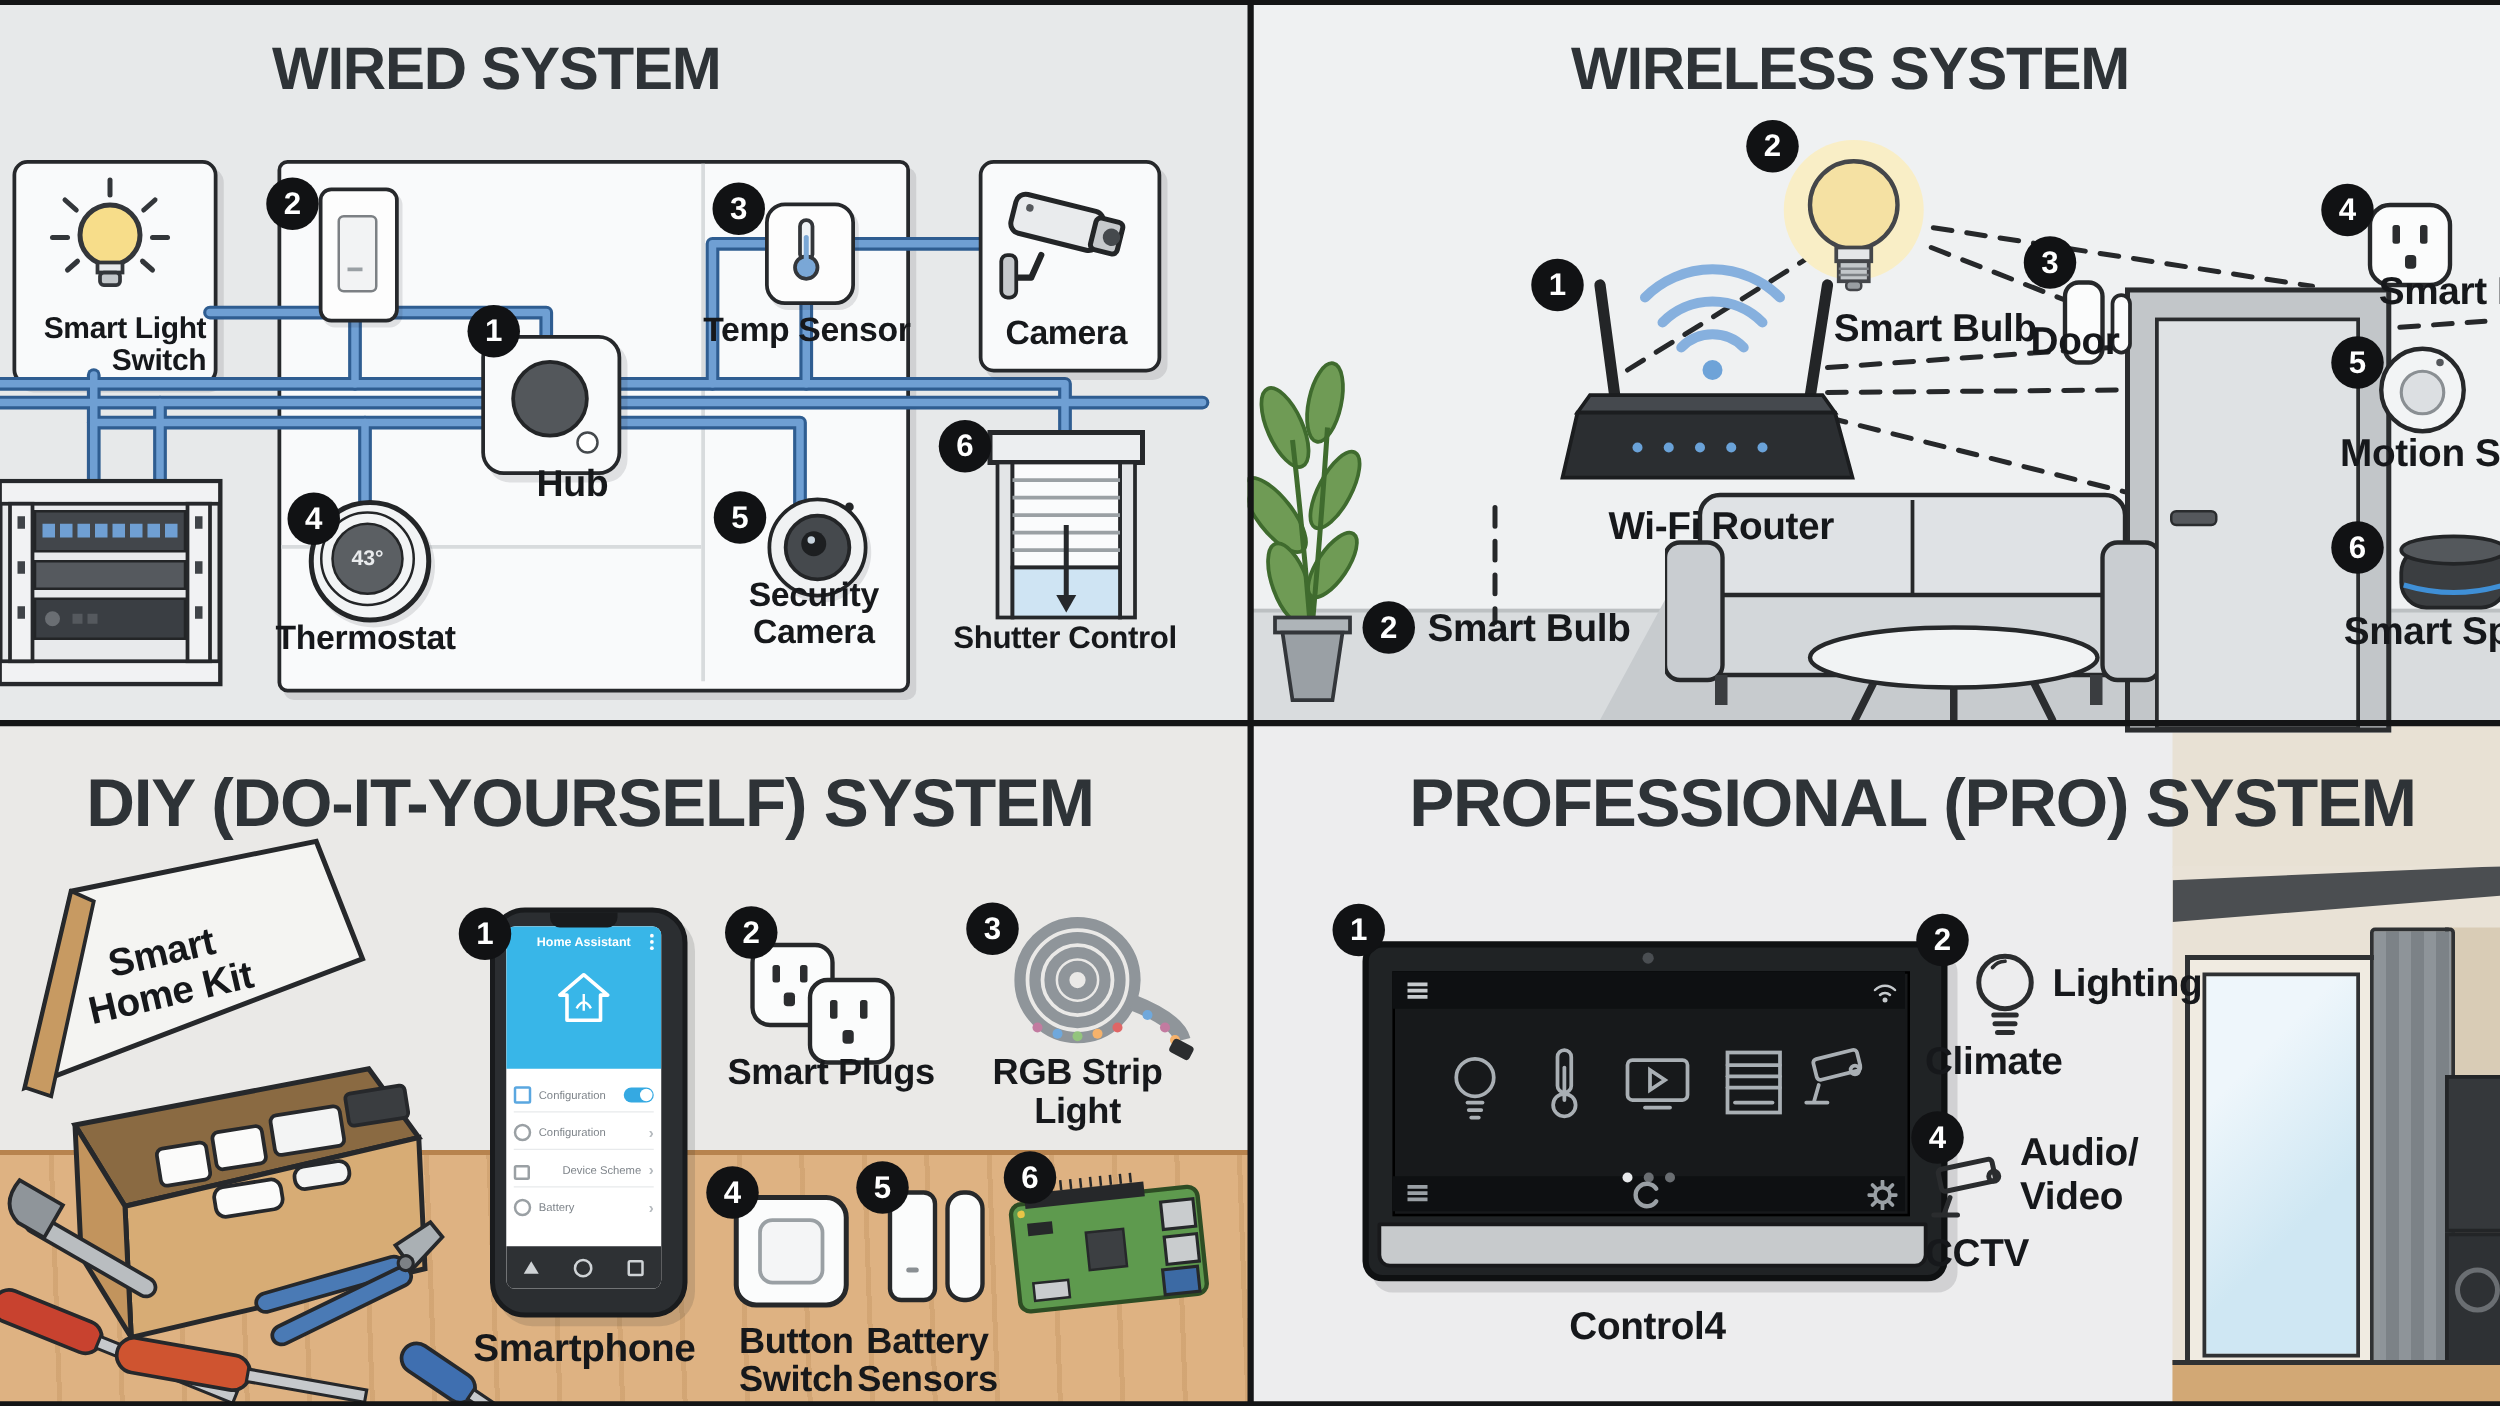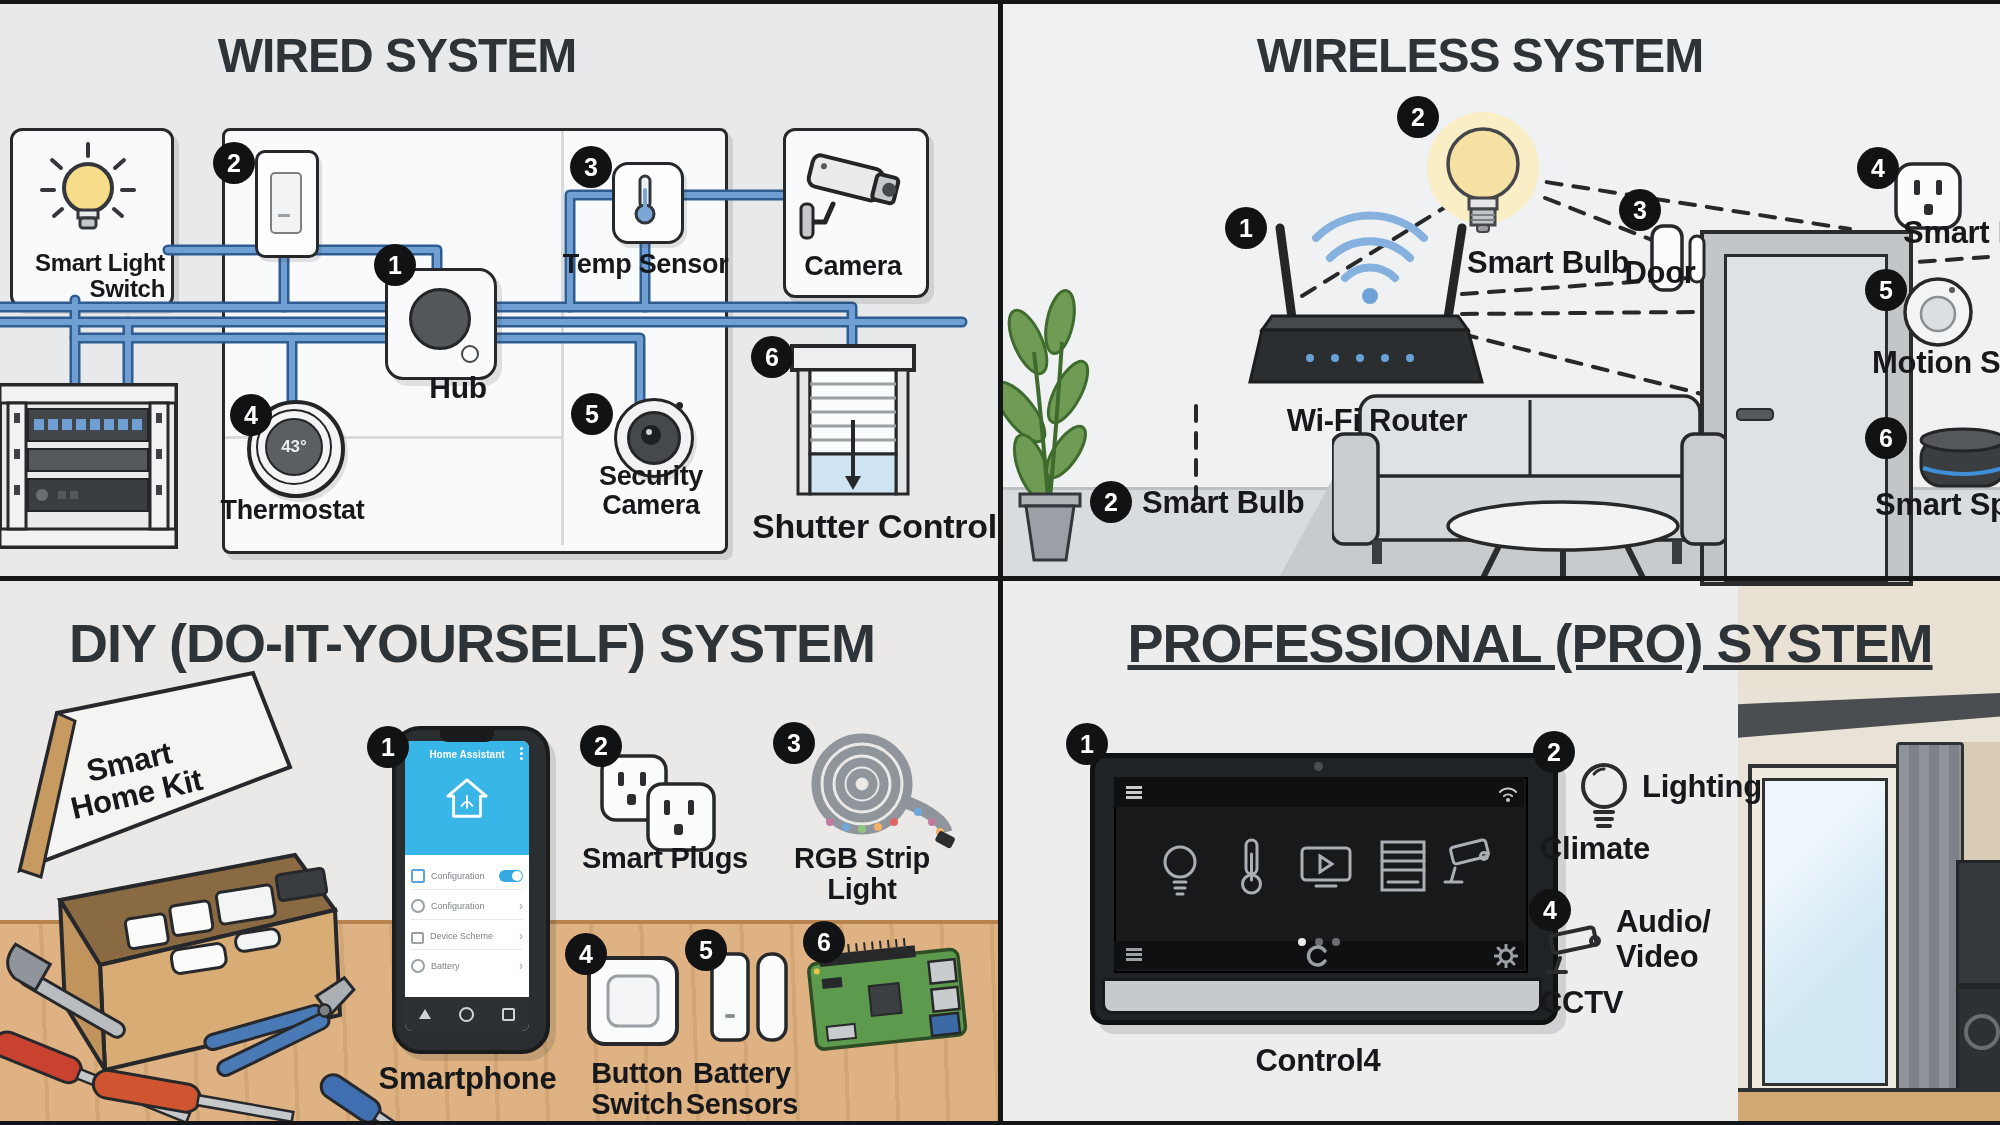--- a/index.html
+++ b/index.html
@@ -29,21 +29,21 @@
   <div class="abs" style="left:1000px;top:487px;width:1000px;height:91px;background:#d9dcde;border-top:3px solid #bcc0c2;"></div>
   <div class="abs" style="left:0;top:578px;width:1000px;height:342px;background:#eae9e7;"></div>
   <div class="abs" style="left:0;top:920px;width:1000px;height:205px;background:#deb282;border-top:4px solid #b7834e;
        background-image:repeating-linear-gradient(88deg,rgba(160,110,55,0) 0 46px,rgba(160,110,55,.18) 46px 50px);"></div>
   <div class="abs" style="left:1000px;top:578px;width:1000px;height:547px;background:#ededee;"></div>
   <div class="abs" style="left:1738px;top:578px;width:262px;height:116px;background:#e8e1d4;"></div>
 
   <div class="qtitle" style="left:97px;top:28px;width:600px;font-size:48px;">WIRED SYSTEM</div>
   <div class="qtitle" style="left:1180px;top:28px;width:600px;font-size:48px;">WIRELESS SYSTEM</div>
   <div class="qtitle" style="left:22px;top:612px;width:900px;font-size:54px;">DIY (DO-IT-YOURSELF) SYSTEM</div>
-  <div class="qtitle" style="left:1080px;top:612px;width:900px;font-size:54px;z-index:6;text-decoration:underline;">PROFESSIONAL (PRO) SYSTEM</div>
+  <div class="qtitle" style="left:1080px;top:612px;width:900px;font-size:54px;z-index:6;">PROFESSIONAL (PRO) SYSTEM</div>
 
   <div class="card" style="left:10px;top:128px;width:158px;height:174px;"></div>
   <div class="card" style="left:222px;top:128px;width:500px;height:420px;border-radius:8px;"></div>
   <div class="seam" style="left:561px;top:131px;width:3px;height:414px;"></div>
   <div class="seam" style="left:225px;top:436px;width:336px;height:3px;"></div>
 
   <svg class="abs" style="left:0;top:0;z-index:5;" width="1000" height="578" viewBox="0 0 1000 578">
     <g fill="none" stroke="#2f5d91" stroke-width="11" stroke-linejoin="round" stroke-linecap="round">
       <path d="M168 250 H437 V272"></path>
         <path d="M284 256 V307"></path>
@@ -139,21 +139,21 @@
         <line x1="22" y1="42" x2="108" y2="42"></line>
         <line x1="22" y1="56" x2="108" y2="56"></line>
         <line x1="22" y1="70" x2="108" y2="70"></line>
         <line x1="22" y1="84" x2="108" y2="84"></line>
         <line x1="22" y1="98" x2="108" y2="98"></line>
       </g>
     <rect x="22" y="112" width="86" height="40" fill="#cfe4f3" stroke="#26282b" stroke-width="3"></rect>
     <line x1="65" y1="78" x2="65" y2="138" stroke="#26282b" stroke-width="4"></line>
     <path d="M57 134 L65 148 L73 134 Z" fill="#26282b"></path>
   </svg>
-  <div class="lbl nowrap" style="left:752px;top:508px;width:200px;font-size:34px;z-index:6;">Shutter Control</div>
+  <div class="lbl nowrap" style="left:752px;top:497px;width:200px;font-size:25px;z-index:6;">Shutter Control</div>
 
   <svg class="abs" style="left:0;top:383px;z-index:6;" width="180" height="168" viewBox="0 0 180 168">
     <rect x="0" y="2" width="176" height="162" fill="#e8eaec" stroke="#26282b" stroke-width="4"></rect>
     <rect x="0" y="2" width="176" height="18" fill="#f1f2f3" stroke="#26282b" stroke-width="3"></rect>
     <rect x="0" y="146" width="176" height="18" fill="#f1f2f3" stroke="#26282b" stroke-width="3"></rect>
     <rect x="8" y="20" width="18" height="126" fill="#f1f2f3" stroke="#26282b" stroke-width="3"></rect>
     <rect x="150" y="20" width="18" height="126" fill="#f1f2f3" stroke="#26282b" stroke-width="3"></rect>
     <g fill="#3f4347">
         <rect x="14" y="30" width="6" height="10"></rect>
         <rect x="14" y="66" width="6" height="10"></rect>
@@ -372,21 +372,21 @@
           <span style="position:absolute;right:1px;top:1px;width:10px;height:10px;background:#fff;border-radius:50%;"></span>
         </span>
     </div>
     <div style="position:absolute;left:6px;top:152px;width:112px;height:26px;border-bottom:1px solid #e8eaec;display:flex;align-items:center;gap:6px;">
       <span style="width:10px;height:10px;border:2px solid #9aa0a4;border-radius:50%;"></span>
       <span style="font-size:9px;color:#7e848a;flex:1;">Configuration</span>
       <span style="font-size:12px;color:#b4b9bd;font-weight:700;">›</span>
     </div>
     <div style="position:absolute;left:6px;top:182px;width:112px;height:26px;border-bottom:1px solid #e8eaec;display:flex;align-items:center;gap:6px;">
       <span style="width:9px;height:8px;border:2px solid #9aa0a4;border-radius:2px;margin-top:3px;"></span>
-      <span style="font-size:9px;color:#7e848a;flex:1;">Device Scheme</span>
+      <span style="font-size:9px;color:#7e848a;flex:1;text-align:right;">Device Scheme</span>
       <span style="font-size:12px;color:#b4b9bd;font-weight:700;">›</span>
     </div>
     <div style="position:absolute;left:6px;top:212px;width:112px;height:26px;display:flex;align-items:center;gap:6px;">
       <span style="width:10px;height:10px;border:2px solid #9aa0a4;border-radius:50%;"></span>
       <span style="font-size:9px;color:#7e848a;flex:1;">Battery</span>
       <span style="font-size:12px;color:#b4b9bd;font-weight:700;">›</span>
     </div>
     <div style="position:absolute;left:0;top:256px;width:124px;height:34px;background:#2e3134;display:flex;align-items:center;justify-content:space-around;">
       <span style="width:0;height:0;border-left:6px solid transparent;border-right:6px solid transparent;border-bottom:10px solid #cfd3d6;"></span>
       <span style="width:11px;height:11px;border:2px solid #cfd3d6;border-radius:50%;"></span>

